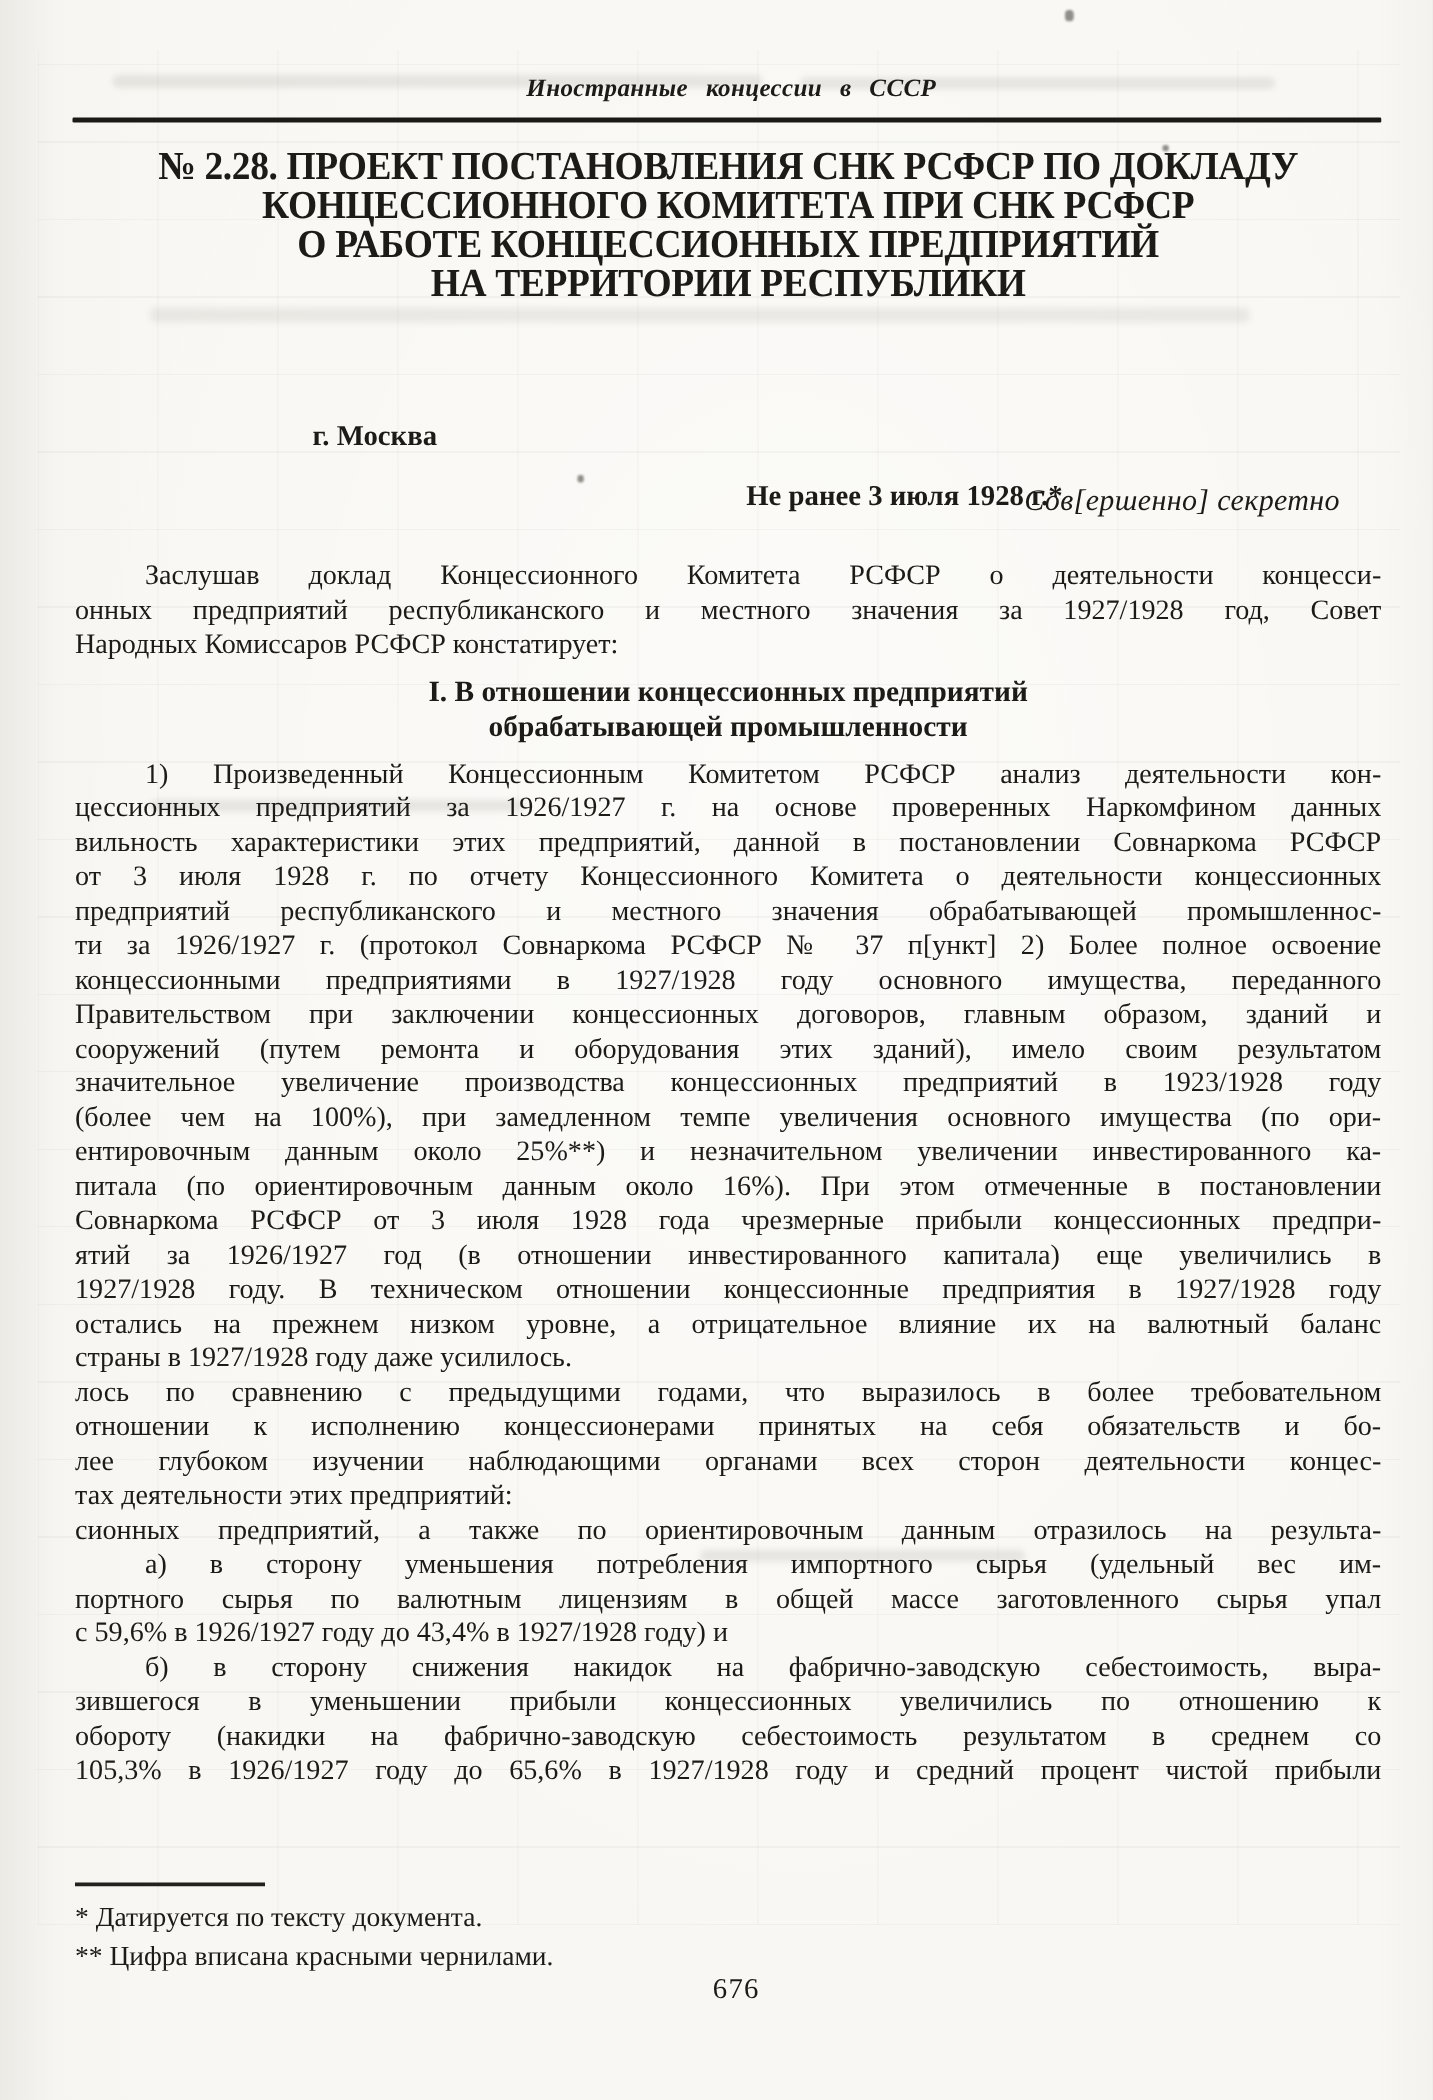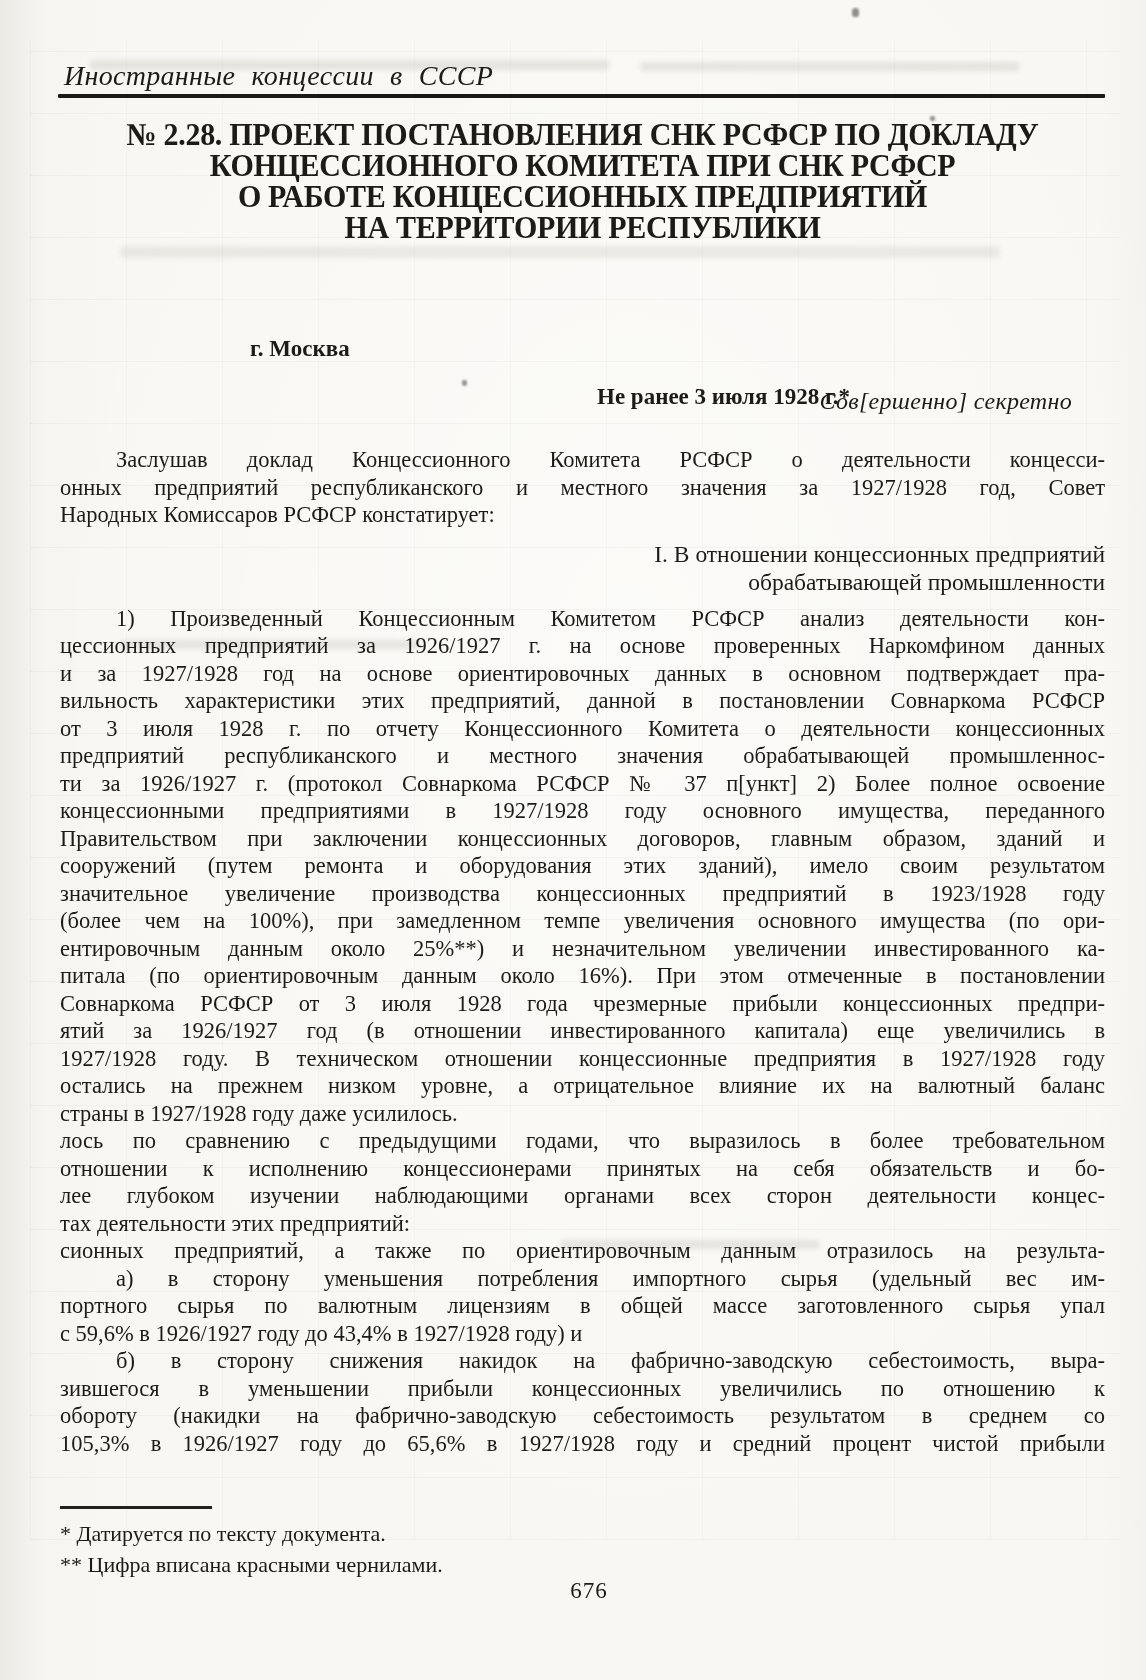--- a/index.html
+++ b/index.html
@@ -37,22 +37,22 @@
   .smudge-d{left:120px;top:640px;width:300px;height:9px;}
   .smudge-e{left:560px;top:1240px;width:260px;height:9px;}
   .corner-dot{position:absolute;background:rgba(60,56,50,.55);filter:blur(1px);border-radius:40%;}
   .dot-a{left:852px;top:8px;width:7px;height:9px;}
   .dot-b{left:930px;top:116px;width:5px;height:5px;}
   .dot-c{left:462px;top:380px;width:5px;height:6px;}
 
   
   .running-header{
     position:absolute;left:64px;top:60px;width:1042px;
-    font-size:28px;font-weight:400;font-style:italic;
-    word-spacing:9px;letter-spacing:.3px;
+    font-size:20px;font-weight:700;font-style:italic;
+    word-spacing:9px;letter-spacing:.3px;text-align:center;
   }
   .header-rule{
     position:absolute;left:58px;top:94px;width:1047px;height:4px;
     background:#1c1a17;border-radius:1px;
   }
 
   
   .title-block{
     position:absolute;left:60px;top:118px;width:1045px;
     text-align:center;
@@ -82,21 +82,21 @@
     font-size:22.5px;line-height:27.5px;
   }
   .line{
     text-align:justify;
     text-align-last:justify;
     white-space:normal;
   }
   .line.last-left{text-align-last:left;}
   .line.indent{padding-left:56px;}
   .h-block{margin:11px 0 9px 0;text-align:center;}
-  .h-line{font-weight:400;font-size:23.5px;line-height:28px;text-align:right;}
+  .h-line{font-weight:700;font-size:23.5px;line-height:28px;}
 
   
   .footnote-rule{
     position:absolute;left:60px;top:1506px;width:152px;height:3px;
     background:#23211e;
   }
   .footnotes{
     position:absolute;left:60px;top:1518px;width:1045px;
     font-size:22px;line-height:31px;
   }
@@ -143,21 +143,20 @@
         <div class="line">онных предприятий республиканского и местного значения за 1927/1928 год, Совет</div>
         <div class="line last-left">Народных Комиссаров РСФСР констатирует:</div>
       </div>
       <div class="h-block">
         <div class="h-line">I. В отношении концессионных предприятий</div>
         <div class="h-line">обрабатывающей промышленности</div>
       </div>
       <div class="p-block">
         <div class="line indent">1) Произведенный Концессионным Комитетом РСФСР анализ деятельности кон-</div>
         <div class="line">цессионных предприятий за 1926/1927 г. на основе проверенных Наркомфином данных</div>
-        <div class="line">и за 1927/1928 год на основе ориентировочных данных в основном подтверждает пра-</div>
         <div class="line">вильность характеристики этих предприятий, данной в постановлении Совнаркома РСФСР</div>
         <div class="line">от 3 июля 1928 г. по отчету Концессионного Комитета о деятельности концессионных</div>
         <div class="line">предприятий республиканского и местного значения обрабатывающей промышленнос-</div>
         <div class="line">ти за 1926/1927 г. (протокол Совнаркома РСФСР № 37 п[ункт] 2) Более полное освоение</div>
         <div class="line">концессионными предприятиями в 1927/1928 году основного имущества, переданного</div>
         <div class="line">Правительством при заключении концессионных договоров, главным образом, зданий и</div>
         <div class="line">сооружений (путем ремонта и оборудования этих зданий), имело своим результатом</div>
         <div class="line">значительное увеличение производства концессионных предприятий в 1923/1928 году</div>
         <div class="line">(более чем на 100%), при замедленном темпе увеличения основного имущества (по ори-</div>
         <div class="line">ентировочным данным около 25%**) и незначительном увеличении инвестированного ка-</div>

